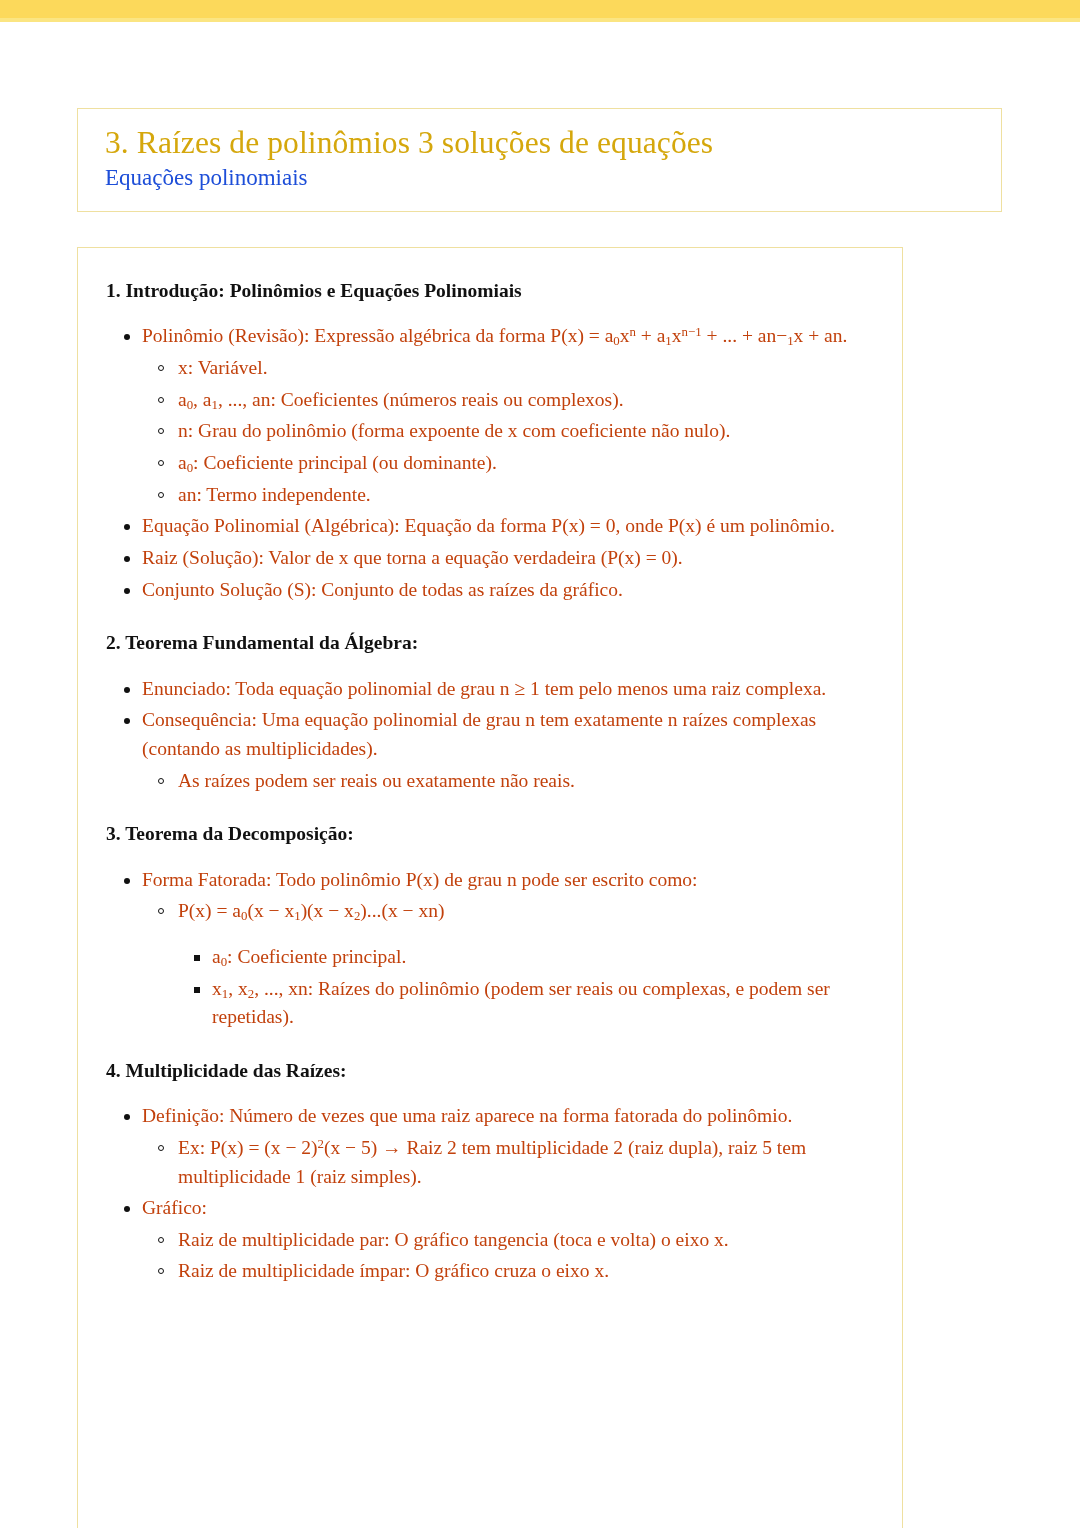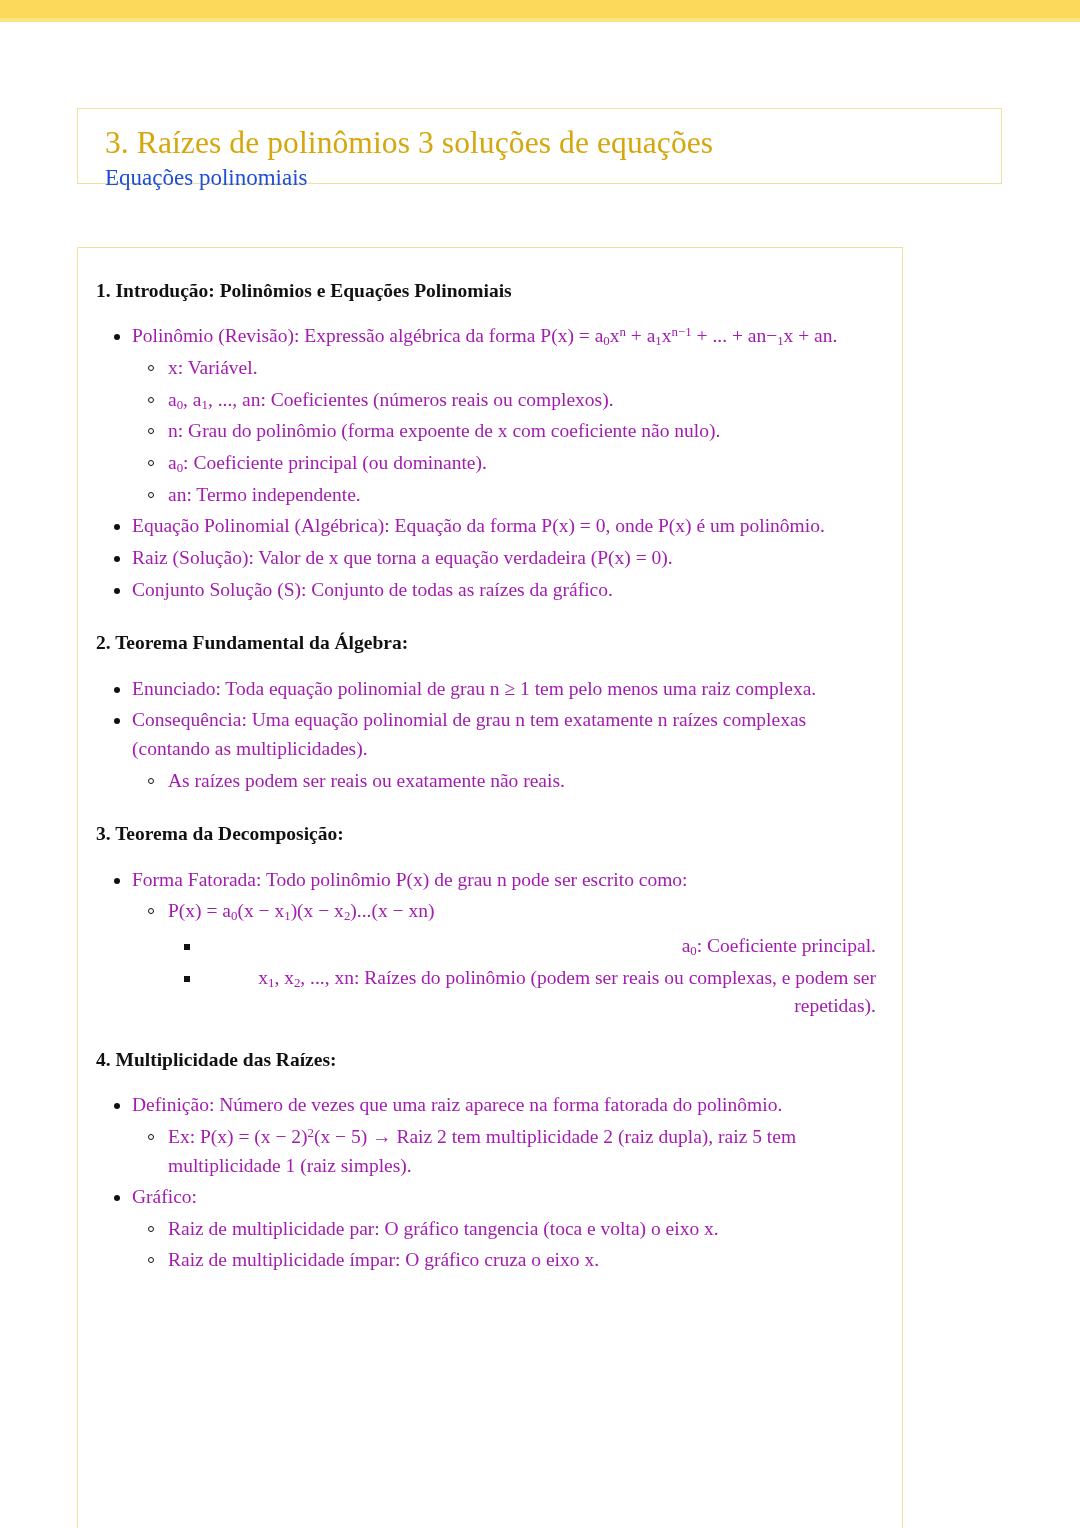--- a/index.html
+++ b/index.html
@@ -31,21 +31,21 @@
     height: 4px;
     background: #FBE582;
   }
 
   
   .title-box {
     position: absolute;
     left: 77px;
     top: 108px;
     width: 925px;
-    height: 76px;
+    height: 104px;
     box-sizing: border-box;
     border: 1.5px solid #EFE0A0;
     background: #ffffff;
     padding: 16px 0 0 27px;
   }
   .doc-title {
     font-size: 31.5px;
     line-height: 1.12;
     color: #D5A70C;
     font-weight: 400;
@@ -65,21 +65,21 @@
   .content-box {
     position: absolute;
     left: 77px;
     top: 247px;
     width: 826px;
     height: 1281px;           
     box-sizing: border-box;
     border: 1.5px solid #EFE0A0;
     border-bottom: none;
     background: #ffffff;
-    padding: 30px 26px 0 18px;
+    padding: 30px 26px 0 28px;
   }
 
   .section-heading {
     font-size: 19.5px;
     font-weight: bold;
     line-height: 1.3;
     margin: 0 0 19px 0;
     color: #111111;
   }
   .section + .section {
@@ -88,21 +88,21 @@
 
   ul {
     margin: 0;
     padding: 0;
     list-style: none;
   }
   li {
     position: relative;
     font-size: 19.5px;
     line-height: 1.47;
-    color: #a21caf;
+    color: #c2410c;
     margin: 0 0 3px 0;
   }
 
   
   .lvl1 > li {
     padding-left: 36px;
   }
   .lvl1 > li::before {
     content: "";
     position: absolute;
@@ -129,22 +129,21 @@
     width: 6px;
     height: 6px;
     border-radius: 50%;
     border: 1.3px solid #111111;
     background: transparent;
     box-sizing: border-box;
   }
 
   
   .lvl3 {
-    margin-top: 6px;
-    text-align: right;
+    margin-top: 17px;
   }
   .lvl3 > li {
     padding-left: 34px;
   }
   .lvl3 > li::before {
     content: "";
     position: absolute;
     left: 16px;
     top: 12px;
     width: 6px;

